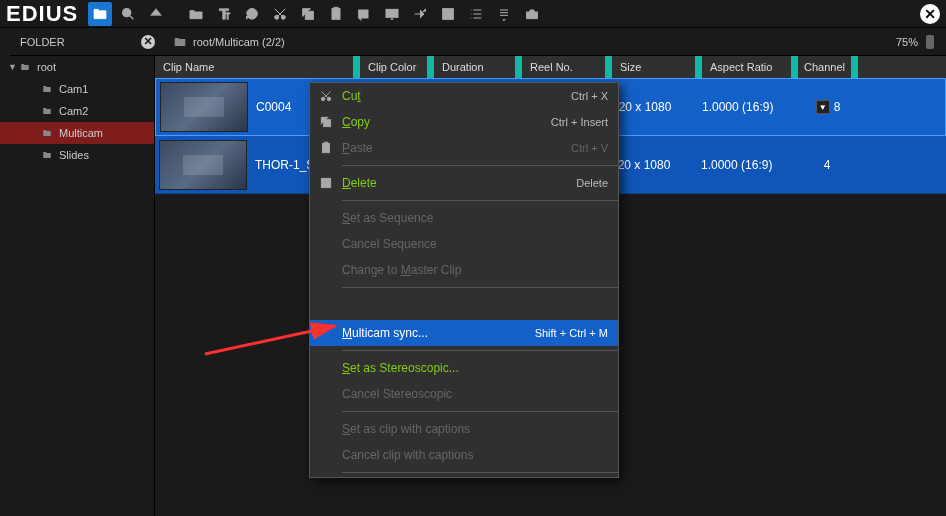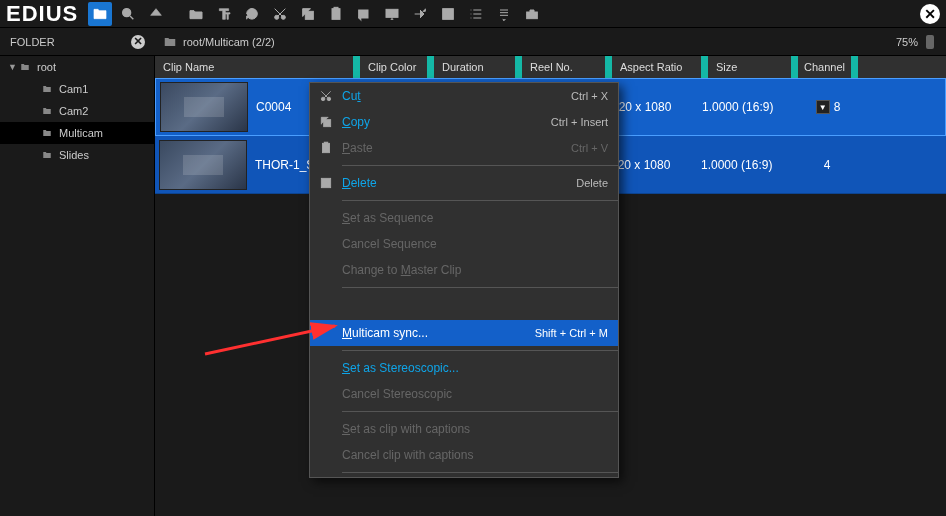--- a/index.html
+++ b/index.html
@@ -7,35 +7,35 @@
 
 
 .top-toolbar { height:28px; background:#1a1a1a; display:flex; align-items:center; padding:0 6px; border-bottom:1px solid #000; }
 .app-title { color:#fff; font-weight:bold; font-size:22px; letter-spacing:1px; margin-right:8px; }
 .top-btn { width:24px; height:24px; display:flex; align-items:center; justify-content:center; margin:0 2px; color:#aaa; }
 .top-btn.active-tab { background:#1976d2; color:#fff; border-radius:2px; }
 .top-btn svg { width:16px; height:16px; fill:currentColor; stroke:currentColor; }
 .close-btn { margin-left:auto; width:20px; height:20px; border-radius:50%; background:#fff; color:#000; font-weight:bold; display:flex; align-items:center; justify-content:center; font-size:14px; }
 
 
-.sub-bar { height:28px; background:#1a1a1a; display:flex; align-items:center; border-bottom:1px solid #000; }
+.sub-bar { height:28px; background:#1a1a1a; display:flex; align-items:center; border-bottom:1px solid #000;margin-left:10px; }
 .folder-header { width:155px; padding:0 10px; display:flex; align-items:center; justify-content:space-between; font-size:11px; color:#ccc; }
 .folder-header .clear { width:14px; height:14px; border-radius:50%; background:#ccc; color:#1a1a1a; font-size:11px; display:flex; align-items:center; justify-content:center; font-weight:bold; }
 .breadcrumb { flex:1; display:flex; align-items:center; padding:0 8px; color:#ccc; font-size:11px; }
 .breadcrumb svg { width:14px; height:14px; fill:#888; margin-right:6px; }
 .zoom-area { display:flex; align-items:center; padding:0 12px; color:#ccc; gap:8px; font-size:11px; }
 .zoom-slider { width:8px; height:14px; background:#666; border-radius:2px; }
 
 
 .main { display:flex; height:calc(516px - 56px); }
 .sidebar { width:155px; background:#1a1a1a; border-right:1px solid #000; }
 .tree-item { display:flex; align-items:center; height:22px; padding-left:18px; font-size:11px; color:#ccc; }
 .tree-item.root { padding-left:8px; }
 .tree-item.child { padding-left:40px; }
-.tree-item.selected { background:#000000; }
+.tree-item.selected { background:#7f1d1d; }
 .tree-arrow { width:10px; color:#999; font-size:9px; }
 .tree-item svg { width:14px; height:10px; fill:#888; margin-right:5px; }
 
 
 .bin { flex:1; background:#1a1a1a; position:relative; }
 .col-header { height:22px; background:#303030; display:flex; align-items:stretch; }
 .col { display:flex; align-items:center; padding:0 8px; font-size:11px; color:#ddd; border-right:7px solid #14b8a6; }
 .col.name { width:205px; }
 .col.color { width:74px; }
 .col.duration { width:88px; }
@@ -53,21 +53,21 @@
 .cell-size { width:90px; }
 .cell-aspect { width:96px; }
 .cell-channel { width:60px; text-align:center; display:flex; align-items:center; justify-content:center; gap:4px; }
 .dd-arrow { width:14px; height:14px; background:#222; color:#fff; font-size:8px; display:flex; align-items:center; justify-content:center; border:1px solid #555; }
 
 
 .context-menu { position:absolute; left:309px; top:82px; width:310px; background:#303030; border:1px solid #555; box-shadow:4px 4px 10px rgba(0,0,0,0.6); z-index:100; }
 .menu-row { height:26px; display:flex; align-items:center; padding:0 10px 0 0; font-size:12px; }
 .menu-icon { width:32px; display:flex; align-items:center; justify-content:center; color:#aaa; }
 .menu-icon svg { width:14px; height:14px; fill:currentColor; stroke:currentColor; }
-.menu-label { flex:1; color:#0ea5e9; }
+.menu-label { flex:1; color:#84cc16; }
 .menu-label u { text-decoration:underline; }
 .menu-shortcut { color:#bbb; font-size:11px; }
 .menu-row.disabled .menu-label, .menu-row.disabled .menu-shortcut { color:#666; }
 .menu-row.highlighted { background:#1360c9;margin-top:32px; }
 .menu-row.highlighted .menu-label, .menu-row.highlighted .menu-shortcut { color:#fff; }
 .menu-sep { height:1px; background:#555; margin:4px 0 4px 32px; }
 .menu-arrow { color:#aaa; font-size:10px; }
 
 
 .red-arrow { position:absolute; left:200px; top:304px; z-index:200; pointer-events:none; }
@@ -226,22 +226,22 @@
       <span>Slides</span>
     </div>
   </div>
 
   <div class="bin">
     <div class="col-header">
       <div class="col name">Clip Name</div>
       <div class="col color">Clip Color</div>
       <div class="col duration">Duration</div>
       <div class="col reel">Reel No.</div>
+      <div class="col size">Size</div>
       <div class="col aspect">Aspect Ratio</div>
-      <div class="col size">Size</div>
       <div class="col channel">Channel</div>
     </div>
 
     <div class="clip-row sel">
       <div class="thumb"></div>
       <div class="clip-name">C0004</div>
       <div style="width:74px"></div>
         <div style="width:88px"></div>
         <div style="width:90px"></div>
       <div class="clip-cell cell-size">920 x 1080</div>

